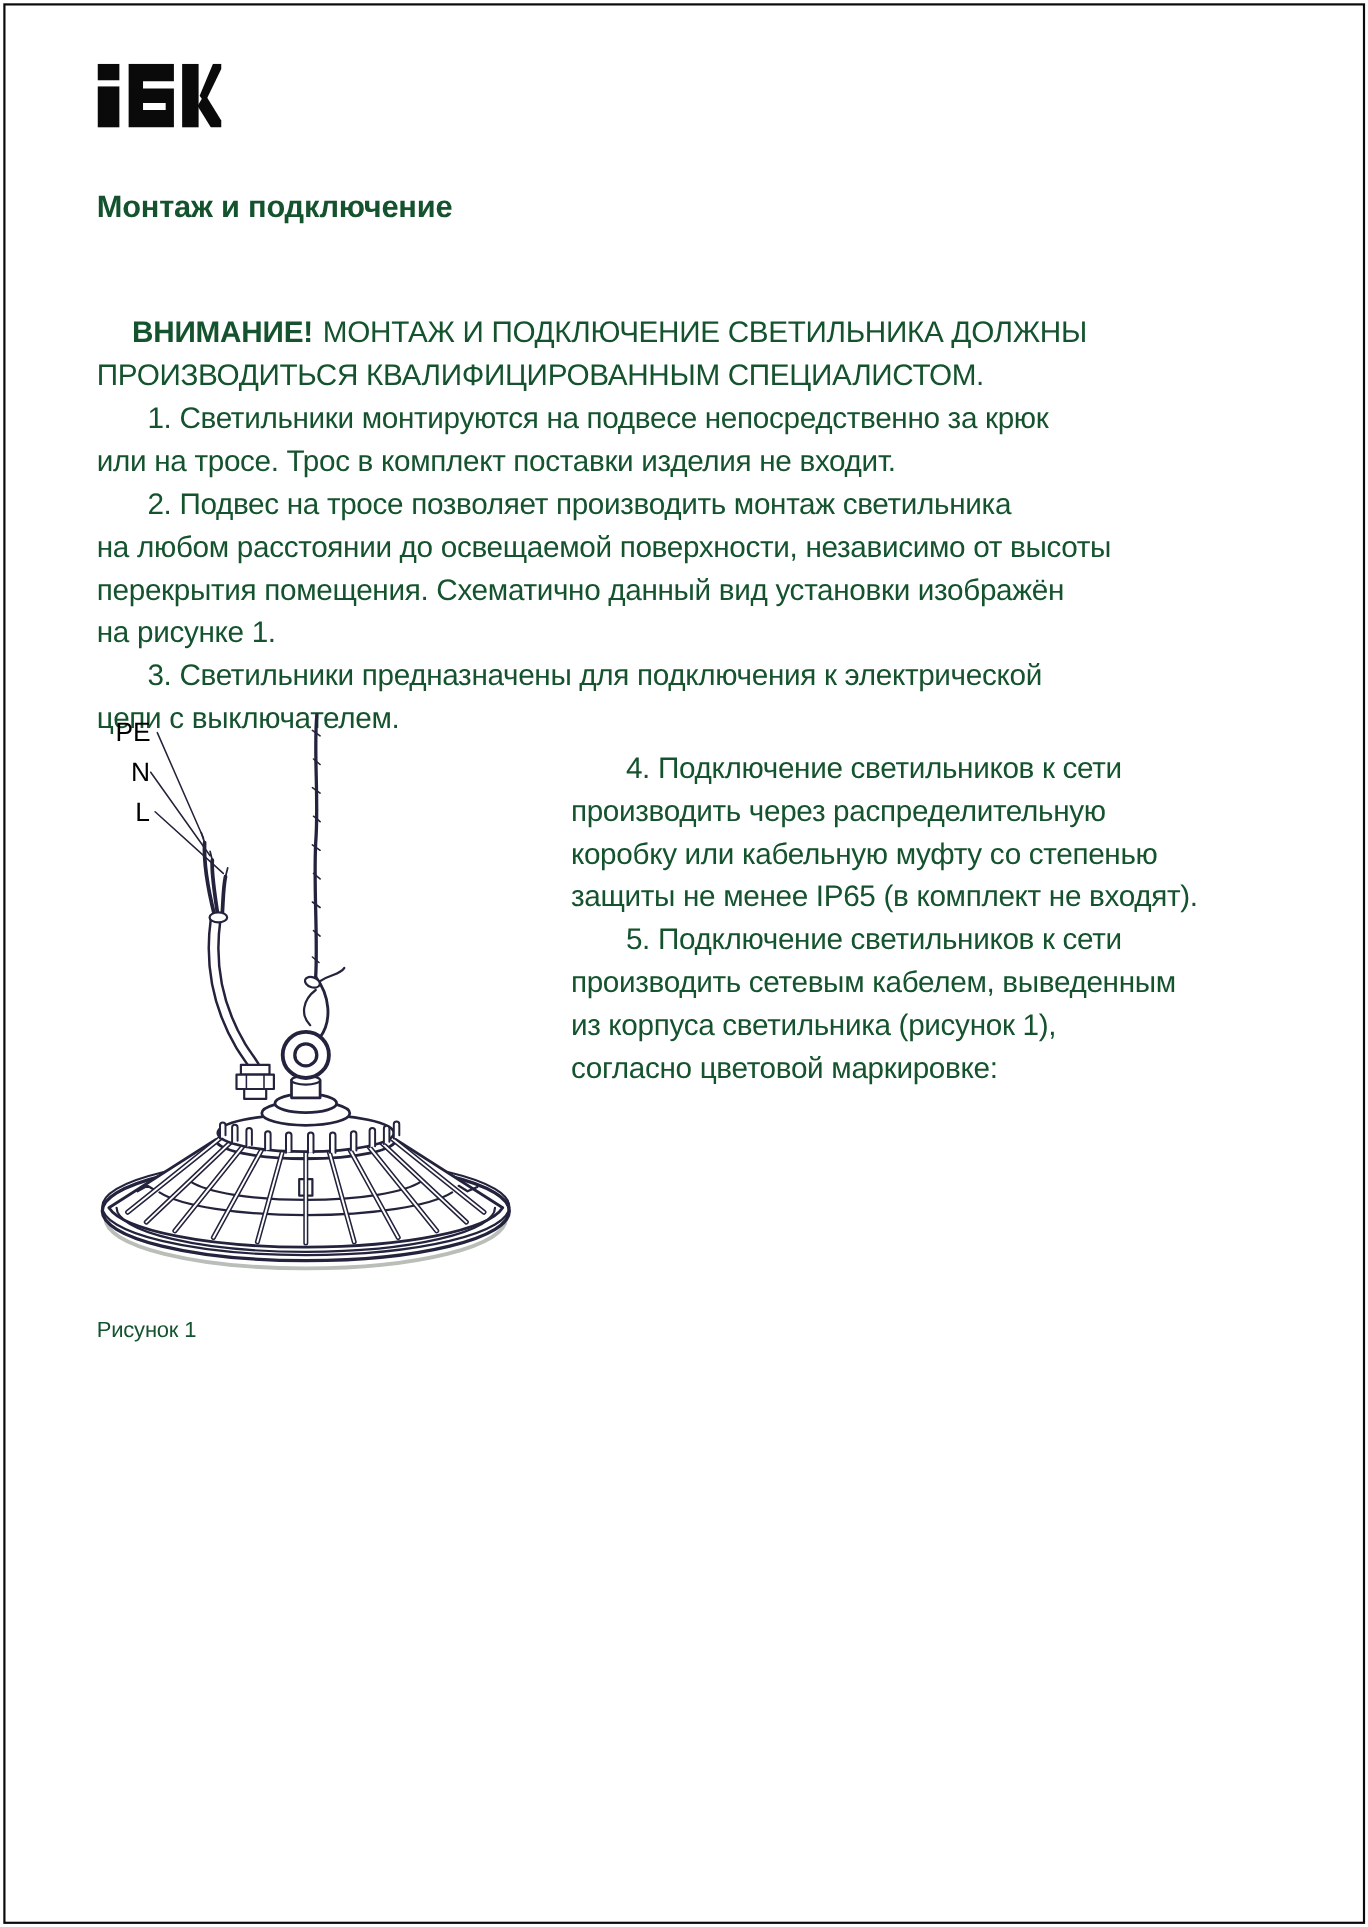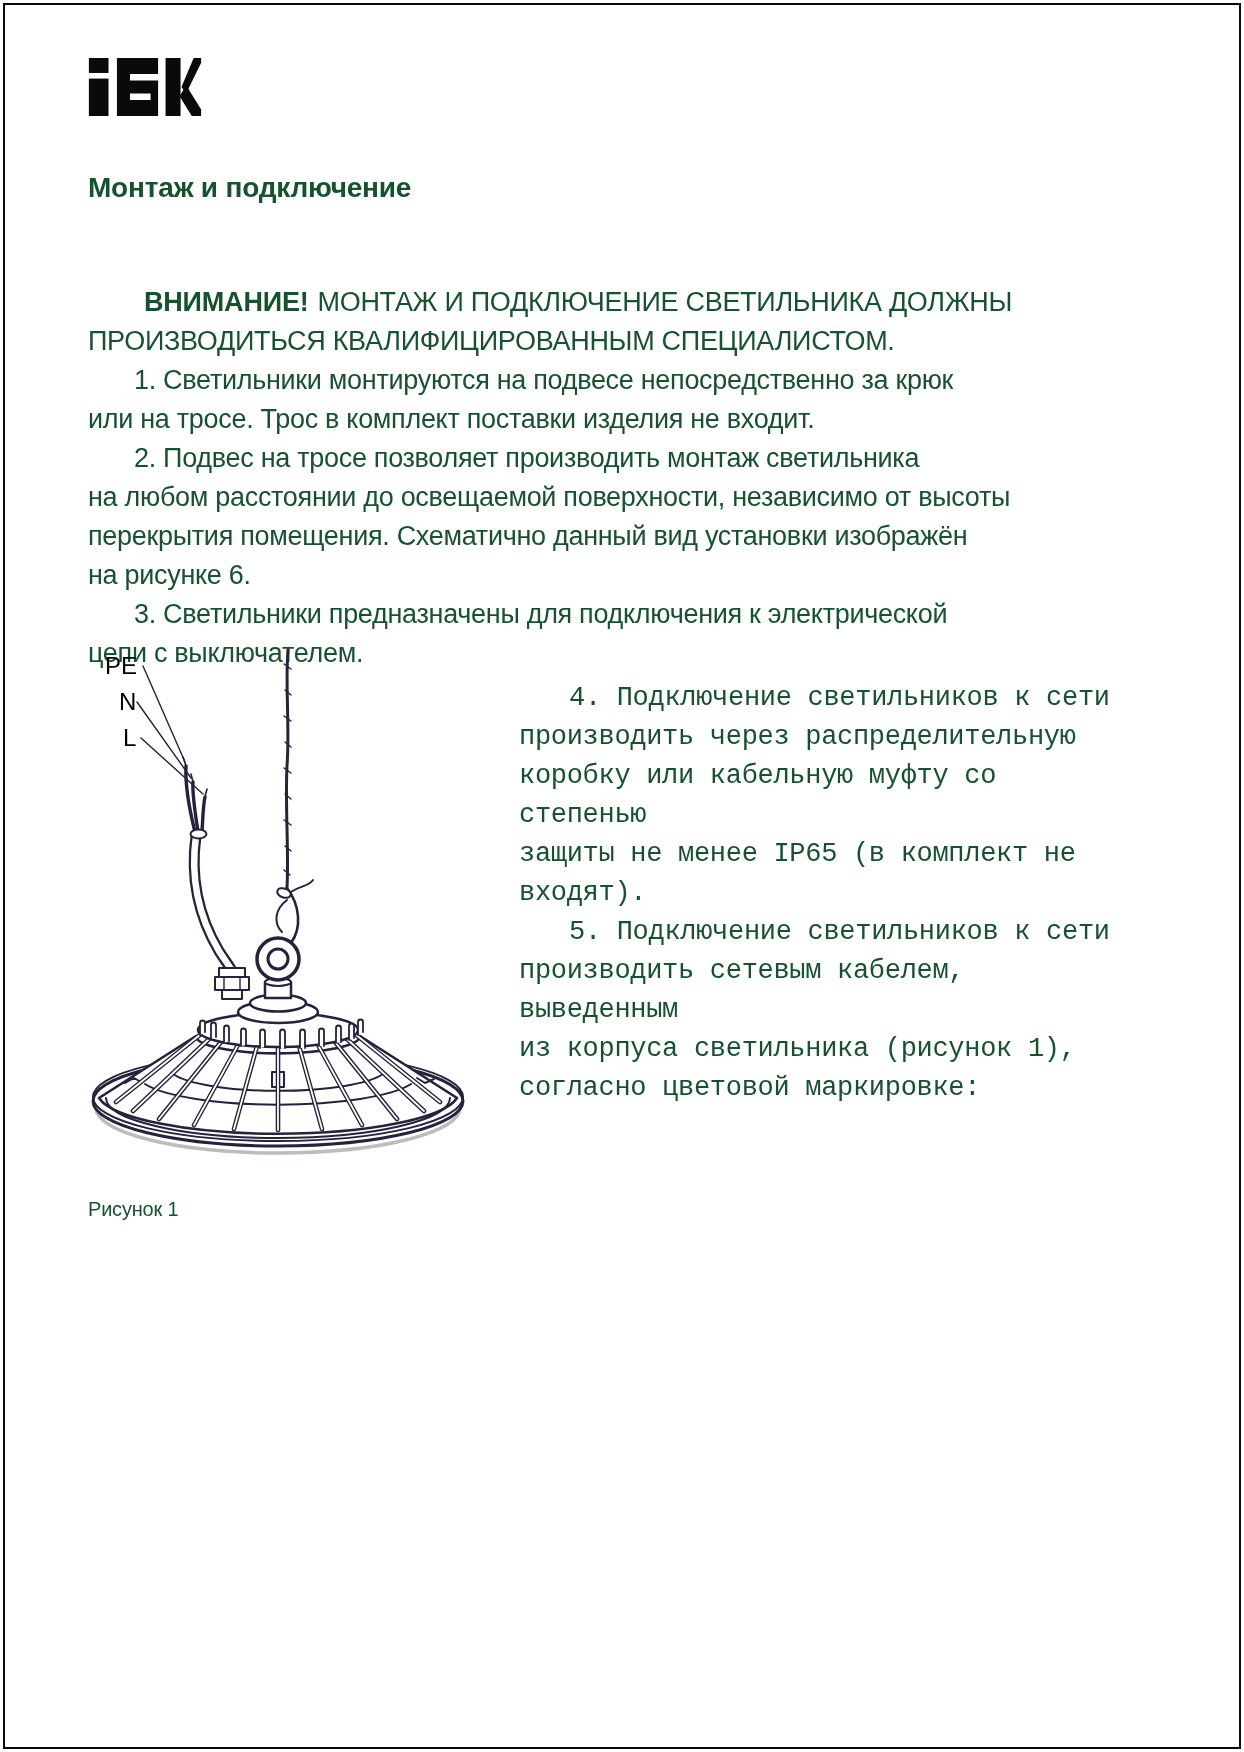--- a/index.html
+++ b/index.html
@@ -23,26 +23,26 @@
     margin:0;
   }
   .bodytext{
     font-size:27px;line-height:39px;letter-spacing:-0.3px;
   }
   .intro{
     position:absolute;left:88px;top:283px;width:1070px;
   }
   .para{margin:0;white-space:pre-line;}
   .pi-warn{text-indent:32px;}
-  .pi-warn b{margin-right:9px;letter-spacing:-0.2px;margin-left:24px;}
+  .pi-warn b{margin-right:9px;letter-spacing:-0.2px;}
   .pi-item{text-indent:46px;}
   .rightcol{
     position:absolute;left:519px;top:679px;width:620px;
   }
-  .pi-num{text-indent:50px;font-family:Liberation Mono, monospace;}
+  .pi-num{text-indent:50px;}
   .pi-dash{text-indent:72px;}
   .figure{
     position:absolute;left:85px;top:646px;width:380px;height:522px;
   }
   .fig-caption{
     position:absolute;left:88px;top:1194px;
     font-size:20px;line-height:30px;margin:0;letter-spacing:-0.2px;
   }
   svg text{
     font-family:"Liberation Sans", sans-serif;
@@ -69,21 +69,21 @@
   <h1 class="heading">Монтаж и подключение</h1>
 
   <div class="intro bodytext">
     <p class="para pi-warn"><b>ВНИМАНИЕ!</b><span>МОНТАЖ И ПОДКЛЮЧЕНИЕ СВЕТИЛЬНИКА ДОЛЖНЫ
 ПРОИЗВОДИТЬСЯ КВАЛИФИЦИРОВАННЫМ СПЕЦИАЛИСТОМ.</span></p>
     <p class="para pi-item">1. Светильники монтируются на подвесе непосредственно за крюк
 или на тросе. Трос в комплект поставки изделия не входит.</p>
     <p class="para pi-item">2. Подвес на тросе позволяет производить монтаж светильника
 на любом расстоянии до освещаемой поверхности, независимо от высоты
 перекрытия помещения. Схематично данный вид установки изображён
-на рисунке 6.</p>
+на рисунке 1.</p>
     <p class="para pi-item">3. Светильники предназначены для подключения к электрической
 цепи с выключателем.</p>
   </div>
 
   <div class="rightcol bodytext">
     <p class="para pi-num">4. Подключение светильников к сети
 производить через распределительную
 коробку или кабельную муфту со степенью
 защиты не менее IP65 (в комплект не входят).</p>
     <p class="para pi-num">5. Подключение светильников к сети

